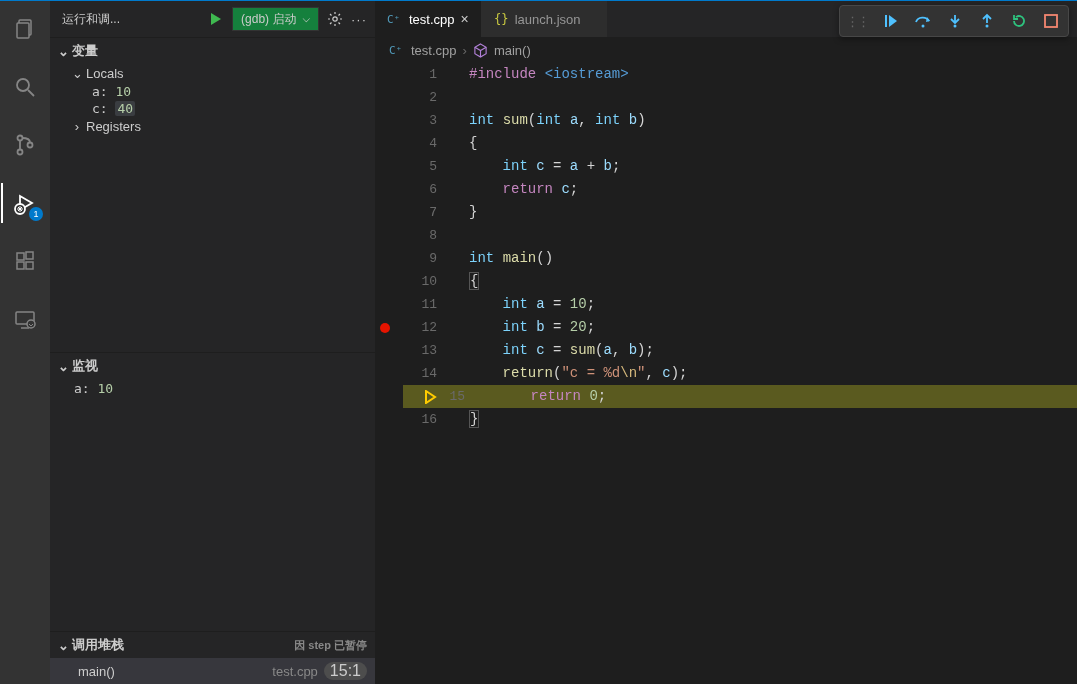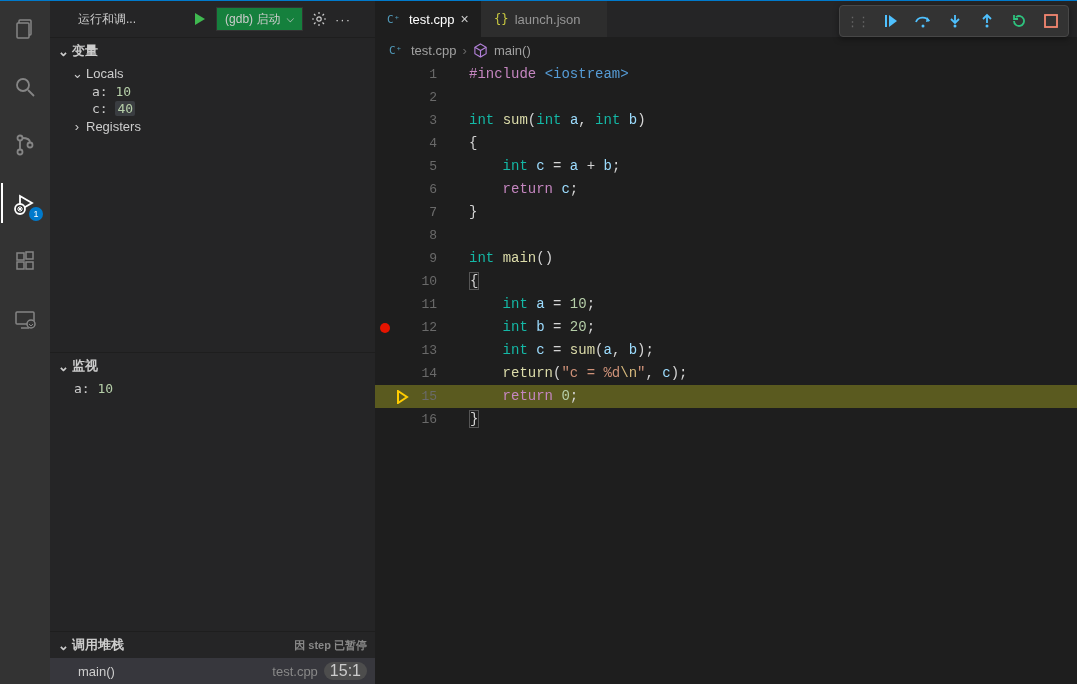--- a/index.html
+++ b/index.html
@@ -8,21 +8,21 @@
 
   
   .activity-bar { width: 50px; background: #333333; display: flex; flex-direction: column; padding-top: 8px; gap: 18px; align-items: center; }
   .activity-item { width: 48px; height: 40px; display: flex; align-items: center; justify-content: center; color: #858585; position: relative; cursor: pointer; }
   .activity-item.active { color: #fff; }
   .activity-item.active::before { content: ""; position: absolute; left: 0; top: 0; bottom: 0; width: 2px; background: #fff; }
   .badge { position: absolute; bottom: 2px; right: 6px; background: #007acc; color: #fff; border-radius: 50%; width: 14px; height: 14px; font-size: 9px; display: flex; align-items: center; justify-content: center; }
 
   
   .sidebar { width: 325px; background: #252526; display: flex; flex-direction: column; }
-  .sidebar-header { height: 36px; display: flex; align-items: center; padding: 0 24px; gap: 8px; color: #ccc; }
+  .sidebar-header { height: 36px; display: flex; align-items: center; padding: 0 8px; gap: 8px; color: #ccc; }
   .sidebar-title { flex: 1; font-size: 12px; overflow: hidden; white-space: nowrap; text-overflow: ellipsis; padding-left:4px; }
   .launch-select { background: #15803d; color: #ccc; border: 1px solid #333; padding: 2px 8px; font-size: 12px; display: flex; align-items: center; gap: 6px; height:24px;}
   .play-icon { color: #3fb950; }
   .gear { color: #ccc; cursor: pointer; }
 
   .panel-section { border-top: 1px solid #1e1e1e; }
   .section-header { display: flex; align-items: center; padding: 4px 8px; font-weight: 600; cursor: pointer; color: #ccc; gap: 4px;}
   .section-status { font-size: 11px; color: #888; font-weight: 700; margin-left: auto; }
   .chev { display: inline-block; width: 10px; text-align: center; }
   .tree { padding: 0 10px 6px 22px; }
@@ -55,29 +55,29 @@
   .json-icon { color: #cbcb41; }
   .settings-icon { color: #ccc; }
   .tab.inactive { color: #969696; }
 
   .breadcrumb { height: 26px; display: flex; align-items: center; padding-left: 14px; gap: 6px; font-size: 13px; color: #a0a0a0; border-bottom: 0px solid #1e1e1e; }
   .breadcrumb .sep { color: #666; }
   .cube-icon { color: #b180d7; }
 
   .code { font-family: Menlo, Consolas, "Courier New", monospace; font-size: 14px; line-height: 23px; }
   .code-row { display: flex; height: 23px; align-items: center; position: relative; }
-  .code-row.current { background: #5a5a1f; }
+  .code-row.current { background: #5a5a1f; margin-left: 28px; }
   .gutter-bp { width: 20px; display: flex; align-items: center; justify-content: center; }
   .bp { width: 10px; height: 10px; background: #e51400; border-radius: 50%; }
   .arrow { color: #ffcc00; font-size: 14px; font-weight: bold; }
   .gutter-arrow { width: 18px; display: flex; align-items: center; justify-content: center; }
   .gutter-lineno { width: 28px; text-align: right; color: #6a6a6a; padding-right: 4px; font-size: 13px; }
   .code-content { padding-left: 28px; white-space: pre; }
   .t-pre { color: #c586c0; }
-  .t-type { color: #14b8a6; }
+  .t-type { color: #7dd3fc; }
   .t-func { color: #dcdcaa; }
   .t-var { color: #9cdcfe; }
   .t-num { color: #b5cea8; }
   .t-str { color: #ce9178; }
   .t-esc { color: #d7ba7d; }
   .t-punc { color: #d4d4d4; }
   .t-inc { color: #569cd6; }
   .t-brace-hl { border: 1px solid #555; }
 
   

